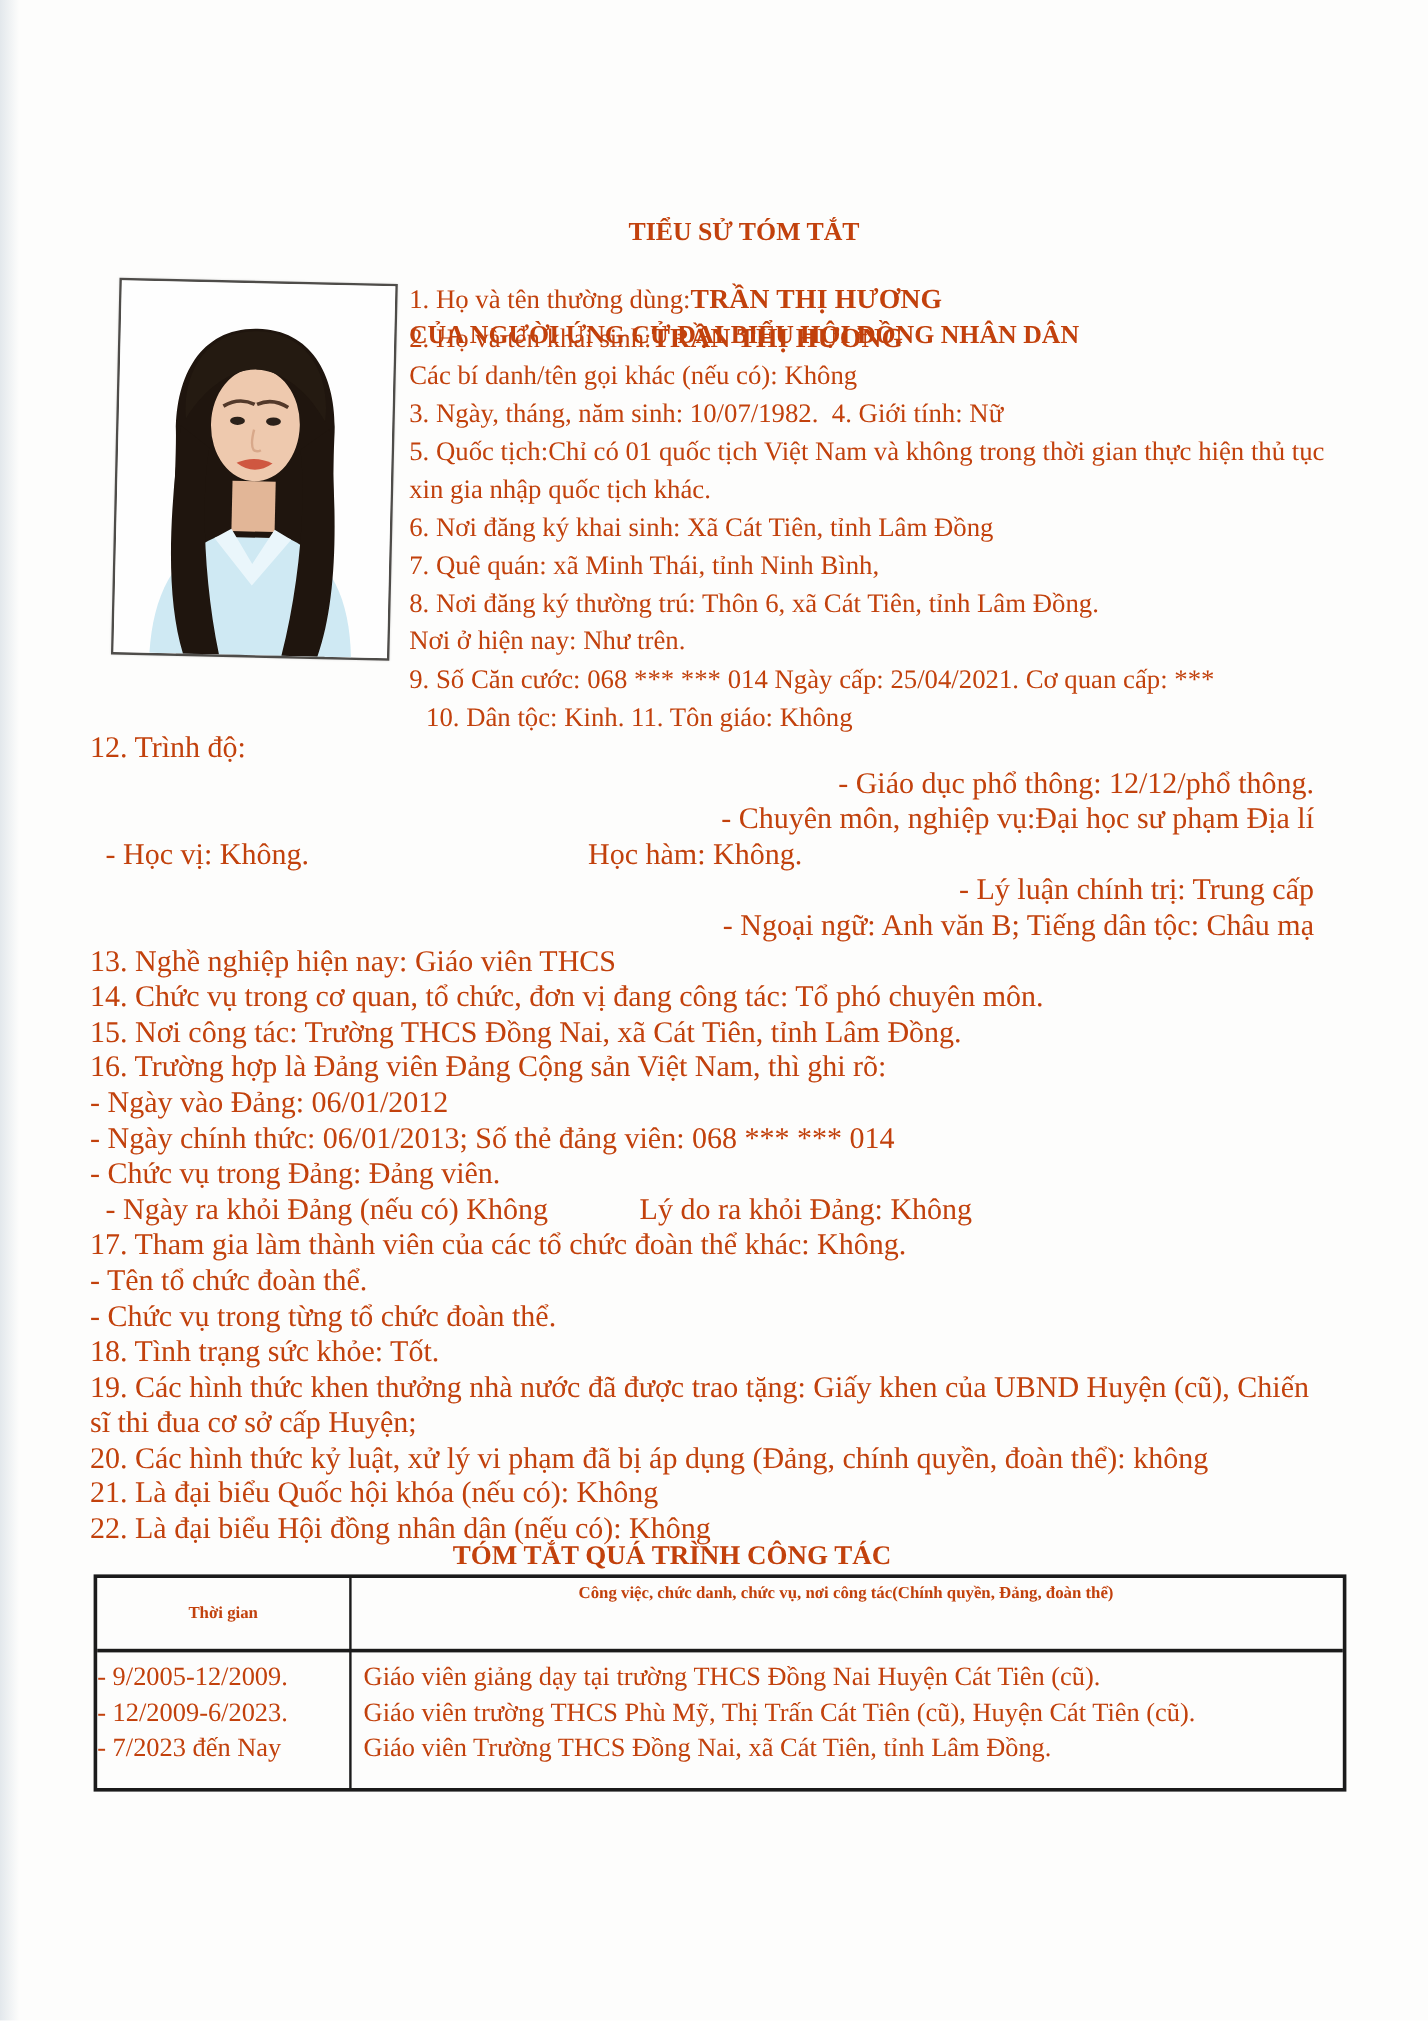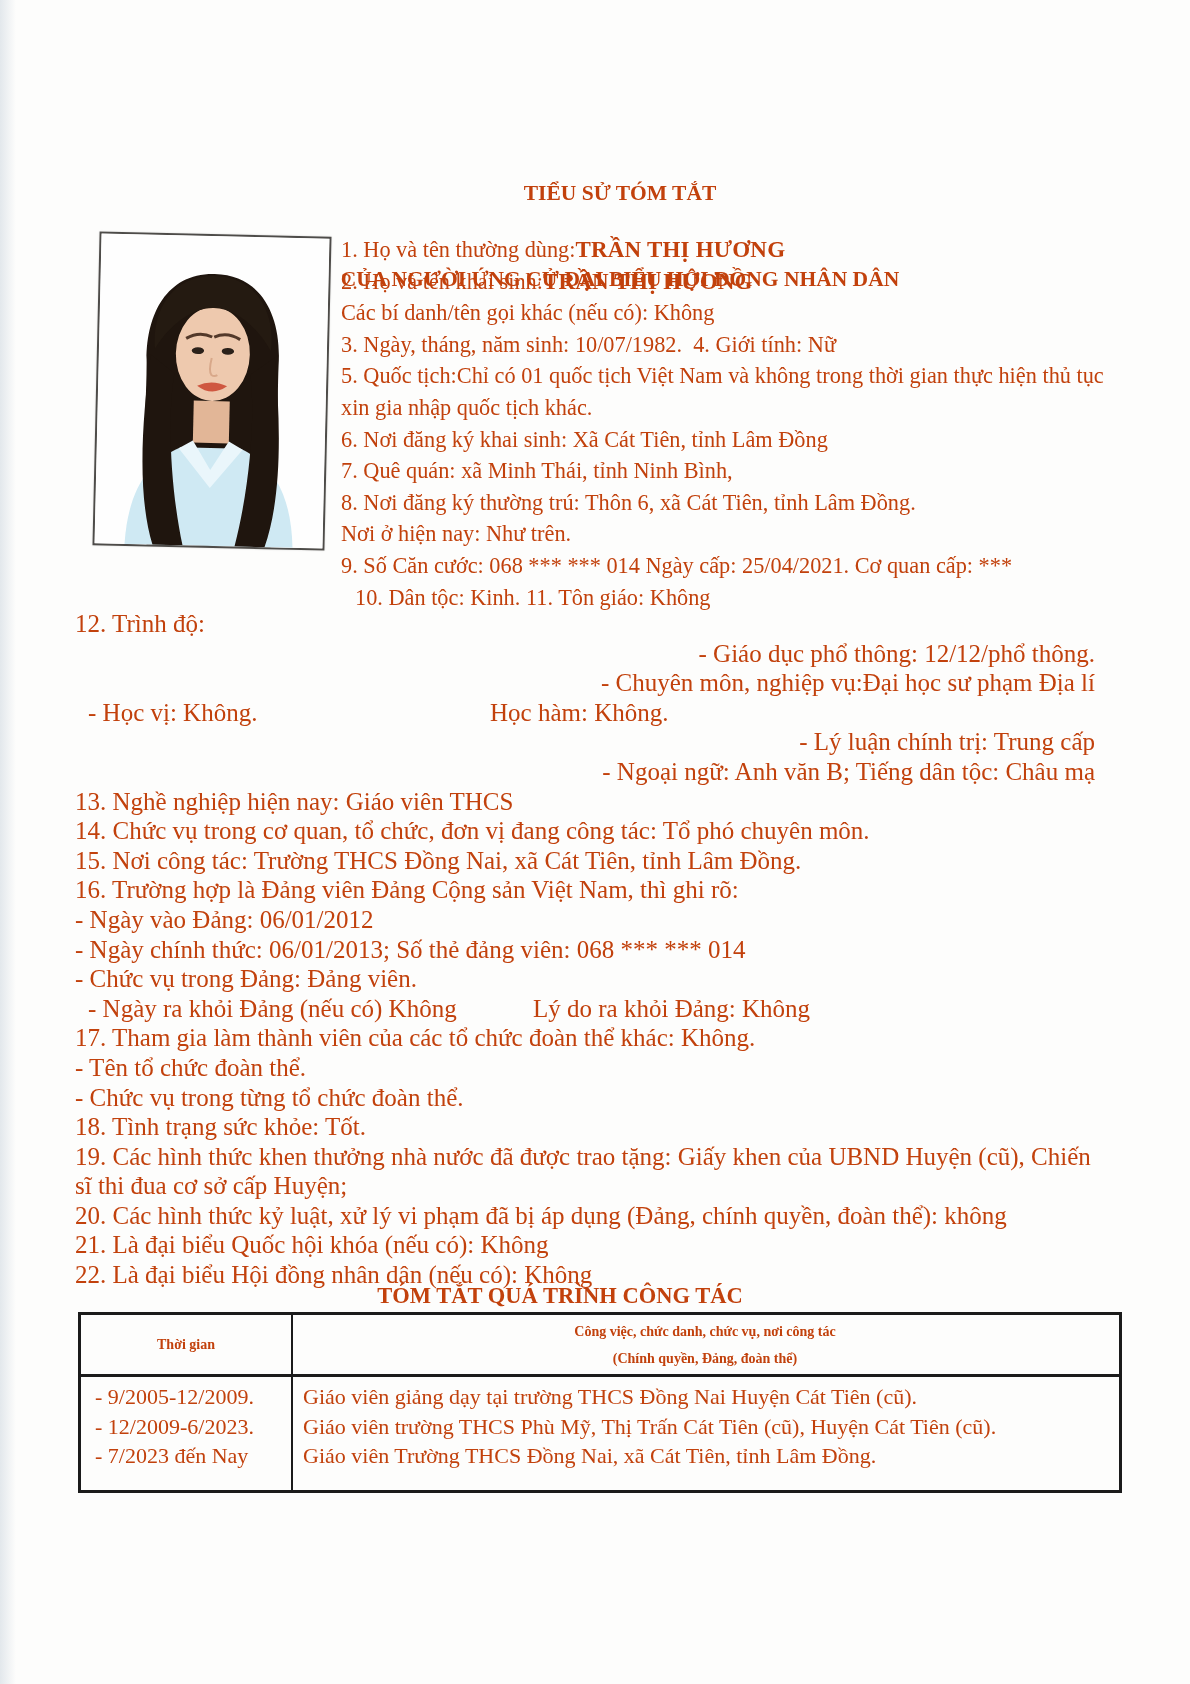--- a/index.html
+++ b/index.html
@@ -29,24 +29,24 @@
   .two .p1a{width:415px;padding-left:13px;box-sizing:border-box;}
   .two .p1b{width:458px;padding-left:13px;box-sizing:border-box;}
   .table-title{position:absolute;left:45px;top:1283px;width:1030px;text-align:center;
     font-weight:bold;font-size:22.5px;}
   .worktable{position:absolute;left:78px;top:1312px;width:1044px;height:181px;
     border:3px solid #1b1b1b;box-sizing:border-box;}
   .wt-vline{position:absolute;left:210px;top:0;bottom:0;width:2px;background:#1b1b1b;}
   .wt-header{display:flex;height:59px;border-bottom:3px solid #1b1b1b;
     font-weight:bold;font-size:14px;}
   .wt-h1{width:210px;display:flex;align-items:center;justify-content:center;}
-  .wt-h2{flex:1;display:flex;flex-direction:column;justify-content:center;
+  .wt-h2{flex:1;display:flex;justify-content:center;
     text-align:center;line-height:27px;}
   .wt-body{display:flex;font-size:22px;line-height:29.5px;padding-top:5px;}
-  .wt-times{width:210px;padding-left:14px;box-sizing:border-box;}
+  .wt-times{width:210px;box-sizing:border-box;}
   .wt-jobs{flex:1;padding-left:12px;}
   .wt-times div,.wt-jobs div{white-space:pre;}
 </style>
 </head>
 <body>
 
 <div class="sheet">
   <div class="edge-shade"></div>
 
   <div class="doc-title">

